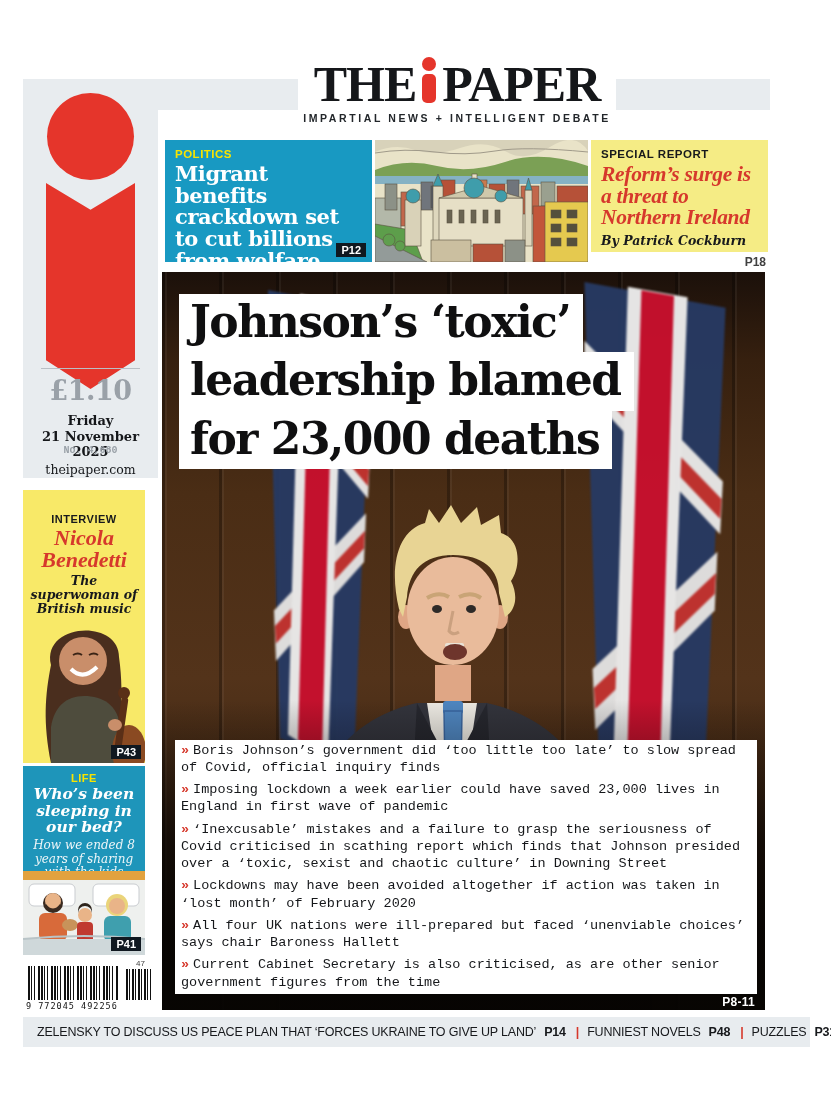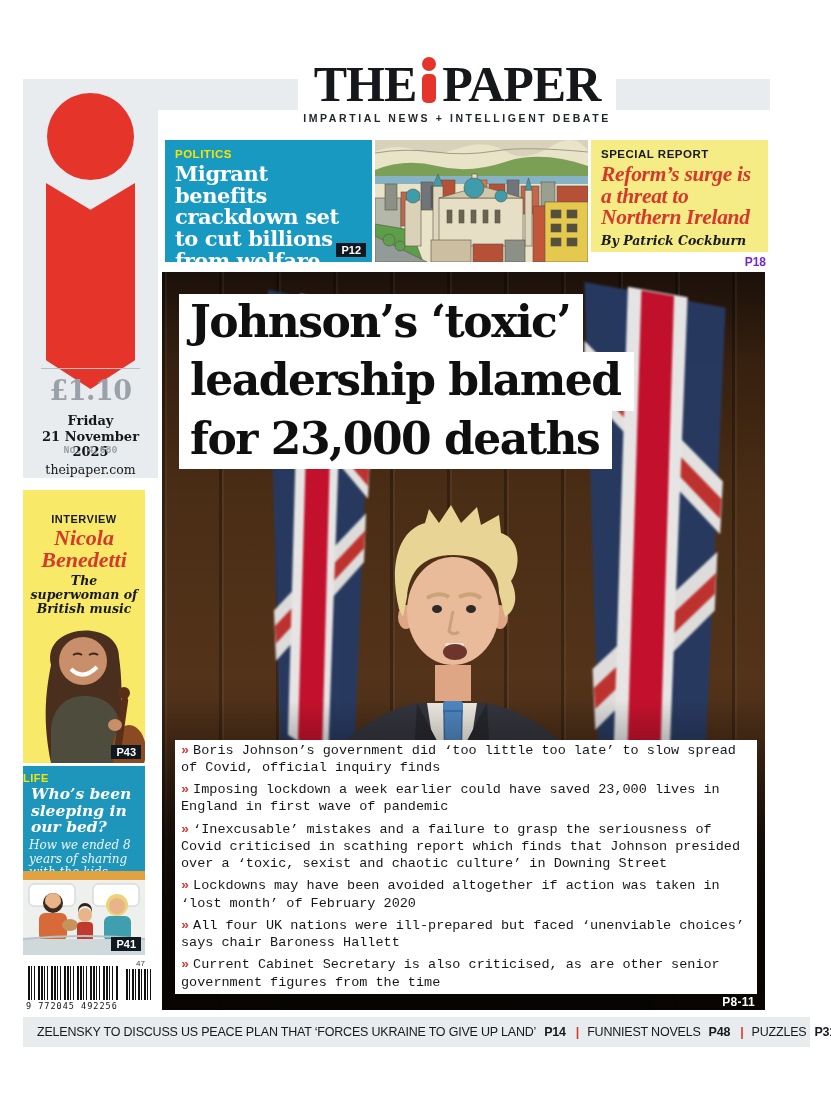--- a/index.html
+++ b/index.html
@@ -42,21 +42,21 @@
                    font-size:21px; line-height:1.03; letter-spacing:-0.4px; }
   .city-box { position:absolute; left:375px; top:140px; width:213px; height:122px; }
   .city-box svg { display:block; width:100%; height:100%; }
   .special-box { position:absolute; left:591px; top:140px; width:177px; height:130px; }
   .special-inner { height:112px; background:#f5ec85; padding:8px 10px; }
   .special-inner .kicker { color:#17191c; }
   .special-head { margin-top:4px; color:#d6382c; font-family:"Liberation Serif", serif; font-style:italic;
                   font-weight:bold; font-size:21.5px; line-height:1.0; letter-spacing:-0.3px; }
   .special-byline { margin-top:4px; color:#17191c; font-family:"DejaVu Serif", serif; font-style:italic;
                     font-weight:bold; font-size:12.5px; }
-  .special-page { margin-top:3px; text-align:right; padding-right:2px; font-weight:800; font-size:12px; color:#6d28d9; }
+  .special-page { margin-top:3px; text-align:right; padding-right:2px; font-weight:800; font-size:12px; color:#404040; }
 
   
   .photo { position:absolute; left:162px; top:272px; width:603px; height:738px; overflow:hidden;
            background:
              repeating-linear-gradient(90deg, rgba(0,0,0,.28) 0 3px, rgba(255,255,255,.05) 3px 5px, rgba(0,0,0,0) 5px 57px),
              linear-gradient(180deg,#1b100a 0%,#36200f 12%,#4a2d15 30%,#53331a 55%,#3a2412 78%,#241509 100%); }
   .flag { position:absolute; filter:blur(1.3px); opacity:.96; }
   .flag.left  { left:88px;  top:18px; width:140px; height:505px; }
   .flag.right { left:398px; top:10px; width:190px; height:610px; }
   .boris { position:absolute; left:105px; top:225px; width:370px; height:480px; }
@@ -87,21 +87,21 @@
   .interview-name { margin-top:2px; color:#d6382c; font-family:"Liberation Serif", serif; font-style:italic;
                     font-weight:bold; font-size:22px; line-height:.98; }
   .interview-sub { margin:4px 6px 0; color:#17191c; font-family:"DejaVu Serif", serif; font-style:italic;
                    font-weight:bold; font-size:12.5px; line-height:1.1; }
   .interview-photo { position:absolute; left:0; bottom:0; width:122px; height:158px; }
   .badge-sm { position:absolute; right:4px; bottom:4px; background:#101820; color:#fff;
               font-size:11px; font-weight:800; padding:1px 5px; z-index:3; }
 
   
   .life-box { position:absolute; left:23px; top:766px; width:122px; height:189px; background:#1e95ba;
-              text-align:left; padding-top:6px; overflow:hidden; }
+              text-align:center; padding-top:6px; overflow:hidden; }
   .life-box .kicker { color:#f8e400; font-size:11px; }
   .life-head { margin-top:2px; color:#fff; font-family:"DejaVu Serif", serif; font-style:italic; font-weight:bold;
                font-size:15.5px; line-height:1.08; padding:0 8px; }
   .life-sub { margin-top:3px; color:#eef6f8; font-family:"DejaVu Serif", serif; font-style:italic;
               font-size:12px; line-height:1.12; padding:0 6px; }
   .life-illu { position:absolute; left:0; bottom:0; width:122px; height:84px; }
 
   
   .barcode-area { position:absolute; left:23px; top:958px; width:135px; height:56px; background:#fff; }
   .bars { position:absolute; left:5px; top:8px; width:90px; height:34px;

